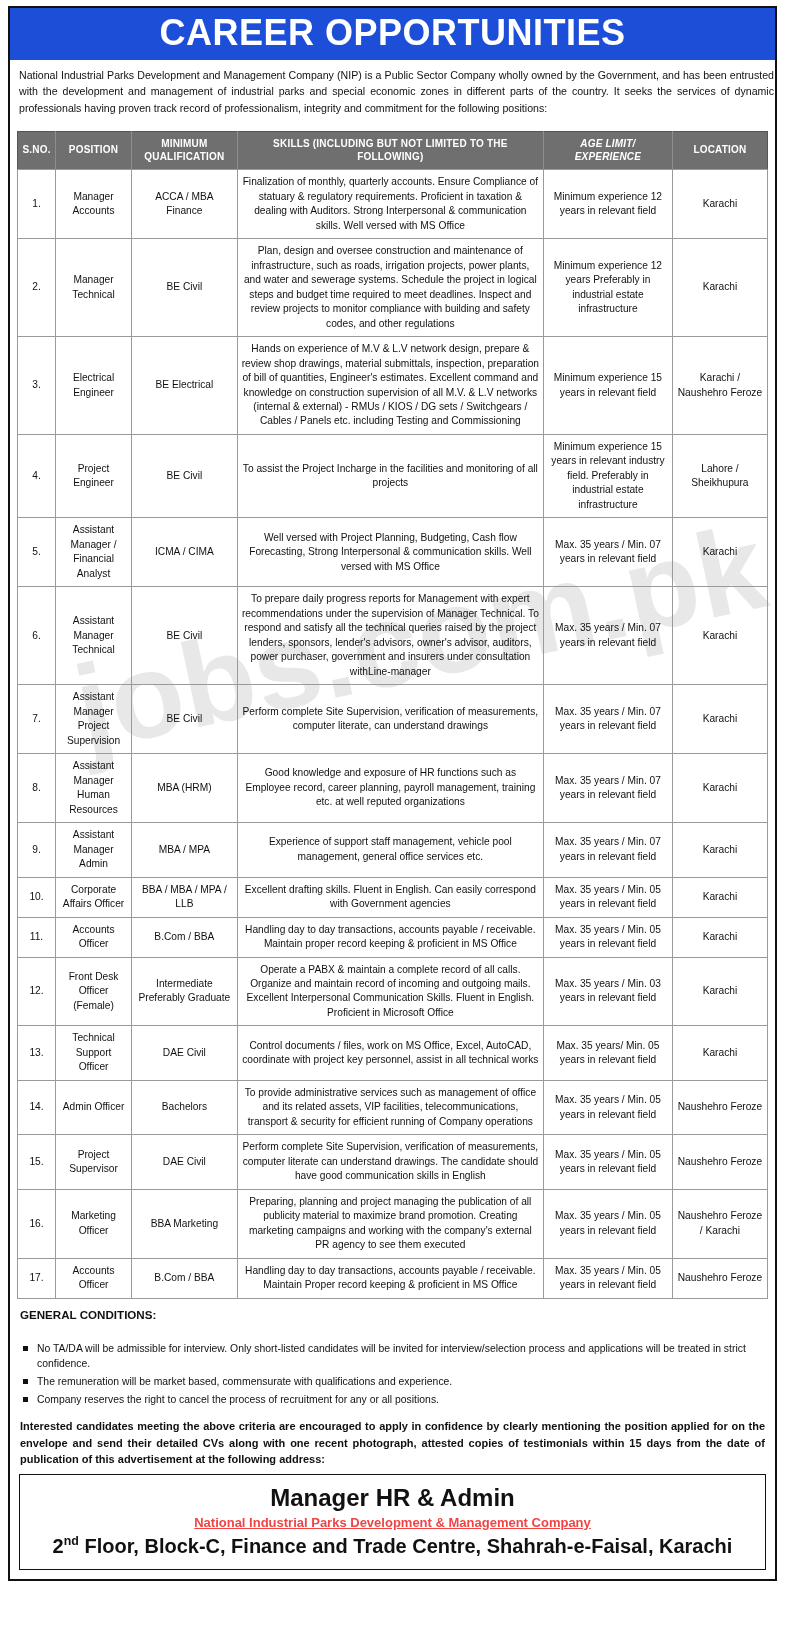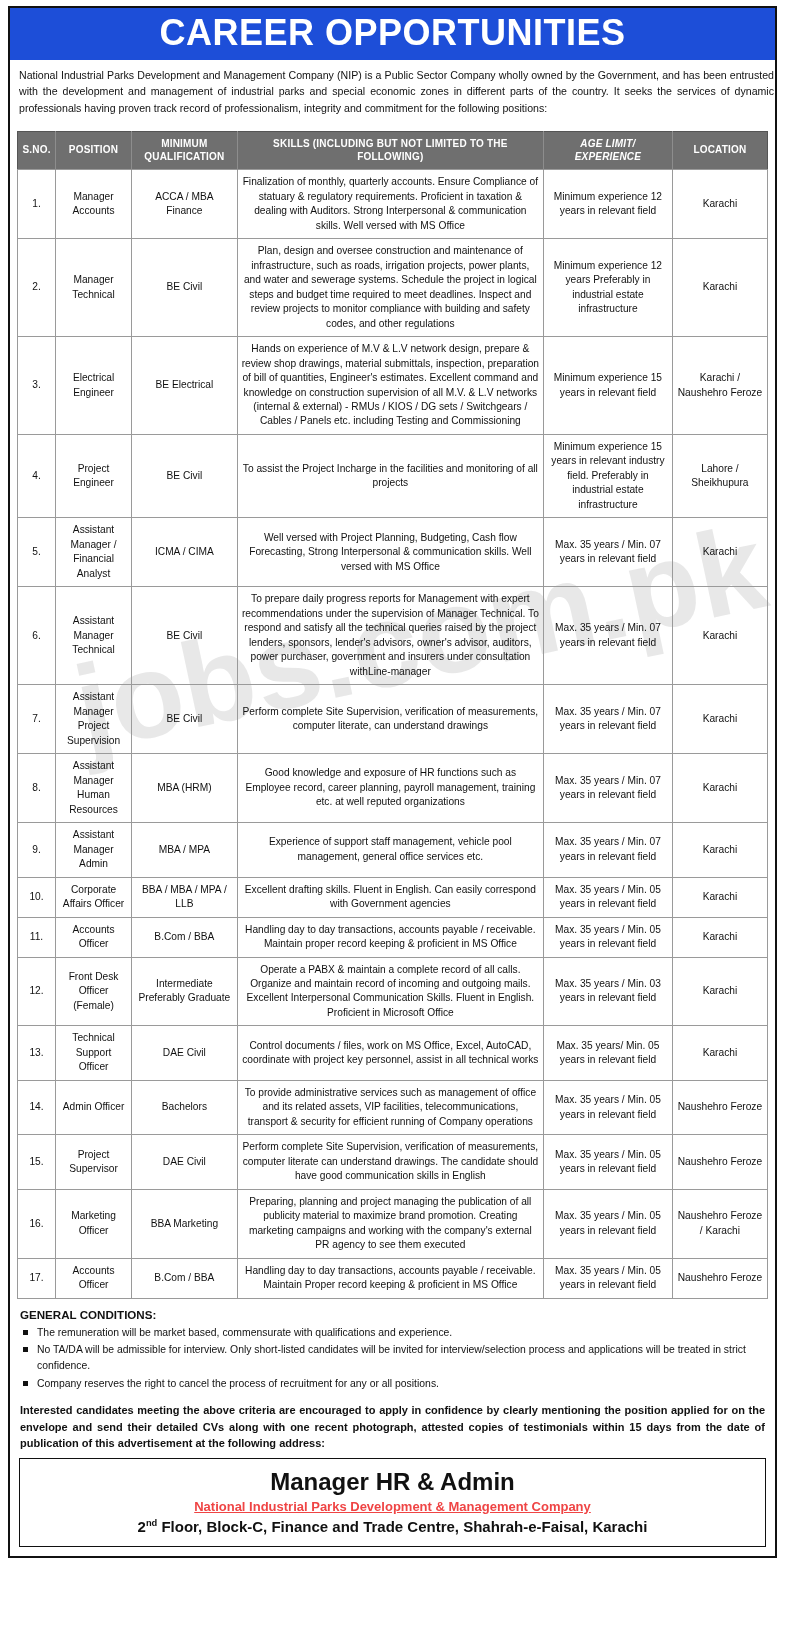--- a/index.html
+++ b/index.html
@@ -85,21 +85,21 @@
   th.c-qual  { width: 100px; }
   th.c-skill { width: 290px; }
   th.c-age   { width: 122px; font-style: italic; }
   th.c-loc   { width: 90px; }
   
   .gc { padding: 9px 10px 2px 10px; }
   .gc-title {
     font-size: 11.6px;
     font-weight: bold;
     color: #111;
-    margin-bottom: 4px;
+    margin-bottom: 20px;
   }
   .gc-list { list-style: none; }
   .gc-item {
     position: relative;
     padding-left: 17px;
     font-size: 10.4px;
     line-height: 1.5;
     margin-bottom: 2px;
     color: #111;
     text-align: left;
@@ -123,21 +123,21 @@
   }
   
   .addr-box {
     margin: 0 9px 9px 9px;
     border: 1.5px solid #111;
     text-align: center;
     padding: 7px 4px 9px 4px;
   }
   .addr-l1 { font-size: 24px; font-weight: bold; line-height: 1.35; color:#111; }
   .addr-l2 { font-size: 13px; font-weight: bold; line-height: 1.4; color:#ef4444;text-decoration:underline; }
-  .addr-l3 { font-size: 15px; font-weight: bold; line-height: 1.4; color:#111; }
+  .addr-l3 { font-size: 20px; font-weight: bold; line-height: 1.4; color:#111; }
   .sup { font-size: 0.62em; vertical-align: super; }
   
   .watermark {
     position: absolute;
     left: 60px;
     top: 560px;
     font-size: 120px;
     font-weight: bold;
     color: rgba(120,120,120,0.17);
     transform: rotate(-12deg);
@@ -313,22 +313,22 @@
                 <td class="c-age">Max. 35 years / Min. 05 years in relevant field</td>
                 <td class="c-loc">Naushehro Feroze</td>
               </tr>
             </tbody>
         </table>
       </div>
 
       <div class="gc">
         <div class="gc-title">GENERAL CONDITIONS:</div>
         <div class="gc-list" id="gc-list">
+            <div class="gc-item"><span class="gc-bullet"></span><span>No TA/DA will be admissible for interview. Only short-listed candidates will be invited for interview/selection process and applications will be treated in strict confidence.</span></div>
             <div class="gc-item"><span class="gc-bullet"></span><span>The remuneration will be market based, commensurate with qualifications and experience.</span></div>
-            <div class="gc-item"><span class="gc-bullet"></span><span>No TA/DA will be admissible for interview. Only short-listed candidates will be invited for interview/selection process and applications will be treated in strict confidence.</span></div>
             <div class="gc-item"><span class="gc-bullet"></span><span>Company reserves the right to cancel the process of recruitment for any or all positions.</span></div>
           </div>
       </div>
 
       <div class="closing">Interested candidates meeting the above criteria are encouraged to apply in confidence by clearly mentioning the position applied for on the envelope and send their detailed CVs along with one recent photograph, attested copies of testimonials within 15 days from the date of publication of this advertisement at the following address:</div>
 
       <div class="addr-box">
         <div class="addr-l1">Manager HR &amp; Admin</div>
         <div class="addr-l2">National Industrial Parks Development &amp; Management Company</div>
         <div class="addr-l3"><span>2</span><span class="sup">nd</span><span> Floor, Block-C, Finance and Trade Centre, Shahrah-e-Faisal, Karachi</span></div>

